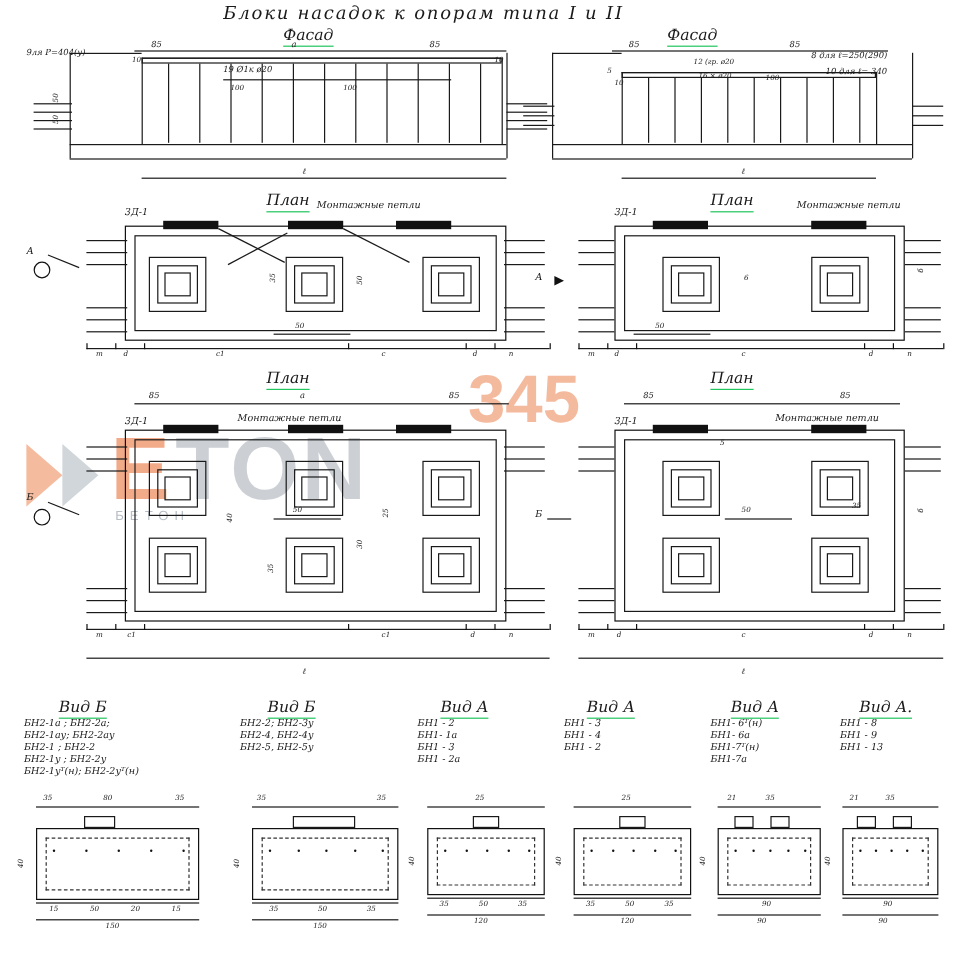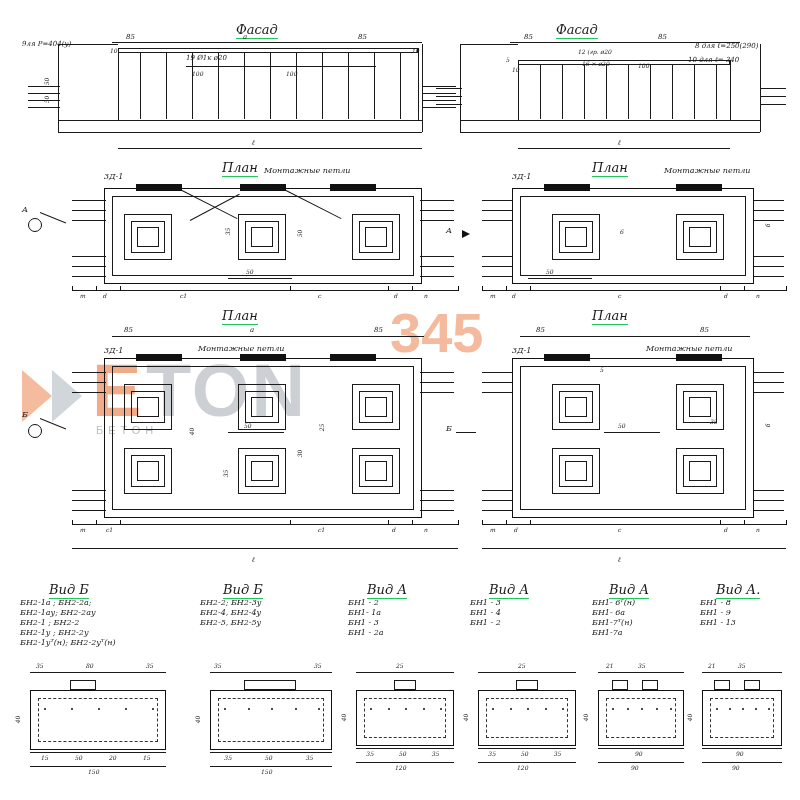--- a/index.html
+++ b/index.html
@@ -45,20 +45,21 @@
 
   <div class="wm">
     <div class="wm-num" style="left:390px;top:300px;">345</div>
     <div class="chev" style="left:22px;top:370px;border-width:26px 0 26px 30px;border-color:transparent transparent transparent #e8682a;"></div>
     <div class="chev" style="left:52px;top:370px;border-width:26px 0 26px 30px;border-color:transparent transparent transparent #9aa3ad;"></div>
     <div class="wm-text wm-e" style="left:92px;top:348px;">E</div>
     <div class="wm-text wm-g" style="left:146px;top:348px;">TON</div>
     <div class="wm-sub" style="left:96px;top:424px;">БЕТОН</div>
   </div>
 
+  <div class="lbl ttl hw" style="left:186px;top:2px;">Блоки насадок к опорам типа I и II</div>
 
   <div class="lbl lg ul" style="left:236px;top:22px;">Фасад</div>
 
   <div class="lbl tiny" style="left:22px;top:40px;">9ля Р=404(у)</div>
 
   <div class="lbl tiny" style="left:126px;top:33px;">85</div>
   <div class="lbl tiny" style="left:358px;top:33px;">85</div>
   <div class="lbl tiny" style="left:243px;top:33px;">а</div>
   <div class="lbl xtiny" style="left:110px;top:47px;">10</div>
   <div class="lbl xtiny" style="left:412px;top:47px;">10</div>
@@ -105,21 +106,21 @@
   <div class="ln hln" style="left:118px;top:148px;width:304px;"></div>
 
   <div class="lbl lg ul" style="left:556px;top:22px;">Фасад</div>
   <div class="lbl tiny" style="left:524px;top:33px;">85</div>
   <div class="lbl tiny" style="left:658px;top:33px;">85</div>
   <div class="lbl xtiny" style="left:506px;top:56px;">5</div>
   <div class="lbl xtiny" style="left:512px;top:66px;">10</div>
   <div class="lbl xtiny" style="left:578px;top:48px;">12 (гр. ø20</div>
   <div class="lbl xtiny" style="left:582px;top:60px;">16 × ø20</div>
   <div class="lbl xtiny" style="left:638px;top:62px;">100</div>
-  <div class="lbl tiny" style="left:695px;top:42px;">8 для ℓ=250(290)</div>
+  <div class="lbl tiny" style="left:676px;top:42px;">8 для ℓ=250(290)</div>
   <div class="lbl tiny" style="left:688px;top:56px;">10 для ℓ= 340</div>
   <div class="lbl tiny" style="left:618px;top:139px;">ℓ</div>
 
   <div class="ln hln" style="left:460px;top:44px;width:58px;"></div>
   <div class="ln hln" style="left:518px;top:60px;width:212px;"></div>
   <div class="ln hln" style="left:460px;top:120px;width:300px;"></div>
   <div class="ln hln" style="left:460px;top:132px;width:300px;"></div>
   <div class="ln vln" style="left:518px;top:60px;height:60px;"></div>
   <div class="ln vln" style="left:730px;top:60px;height:60px;"></div>
   <div class="ln vln" style="left:460px;top:44px;height:88px;"></div>

